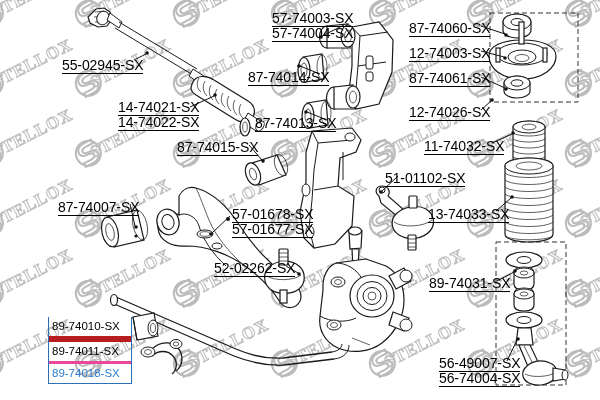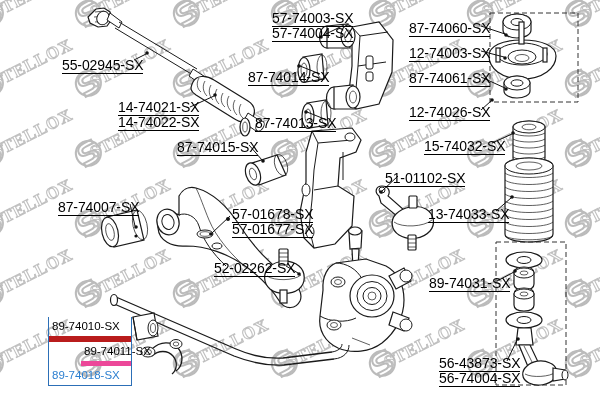--- a/index.html
+++ b/index.html
@@ -50,21 +50,21 @@
   #callout .row{
     font-family:"Liberation Sans", sans-serif;
     font-size:11.5px;
     line-height:19px;
     height:19px;
     padding:0 3px 0 3px;
     color:#000;
     white-space:nowrap;
   }
   #callout .row.r1{border-bottom:6px solid #b91c1c;border-top:none;}
-  #callout .row.r2{border-bottom:5px solid #ec4899;margin-left:32px;}
+  #callout .row.r2{border-bottom:3px solid #ec4899;}
   #callout .row.sel{color:#2c7fd0;}
 </style>
 </head>
 <body>
 
 <div id="root">
 
   <svg id="watermark" viewBox="0 0 600 400" xmlns="http://www.w3.org/2000/svg">
     <defs>
       <g id="wmTile">
@@ -473,25 +473,25 @@
       <div class="lbl ul" style="left: 255px; top: 117px;">87-74013-SX</div>
       <div class="lbl ul" style="left: 177px; top: 141px;">87-74015-SX</div>
       <div class="lbl ul" style="left: 58px; top: 201px;">87-74007-SX</div>
       <div class="lbl ul" style="left: 232px; top: 208px;">57-01678-SX</div>
       <div class="lbl ul" style="left: 232px; top: 223px;">57-01677-SX</div>
       <div class="lbl ul" style="left: 214px; top: 262px;">52-02262-SX</div>
       <div class="lbl ul" style="left: 409px; top: 22px;">87-74060-SX</div>
       <div class="lbl ul" style="left: 409px; top: 47px;">12-74003-SX</div>
       <div class="lbl ul" style="left: 409px; top: 72px;">87-74061-SX</div>
       <div class="lbl ul" style="left: 409px; top: 106px;">12-74026-SX</div>
-      <div class="lbl ul" style="left: 424px; top: 140px;">15-74032-SX</div>
+      <div class="lbl ul" style="left: 424px; top: 140px;">11-74032-SX</div>
       <div class="lbl ul" style="left: 385px; top: 172px;">51-01102-SX</div>
       <div class="lbl ul" style="left: 428px; top: 208px;">13-74033-SX</div>
       <div class="lbl ul" style="left: 429px; top: 277px;">89-74031-SX</div>
-      <div class="lbl ul" style="left: 439px; top: 357px;">56-43873-SX</div>
+      <div class="lbl ul" style="left: 439px; top: 357px;">56-49007-SX</div>
       <div class="lbl ul" style="left: 439px; top: 372px;">56-74004-SX</div>
     </div>
 
   <div id="callout" style="left: 48px; top: 317px; width: 82px; border-color: rgb(44, 111, 183);">
       <div class="row r1">89-74010-SX</div>
       <div class="row r2">89-74011-SX</div>
       <div class="row r3 sel">89-74018-SX</div>
     </div>
 
 </div>

